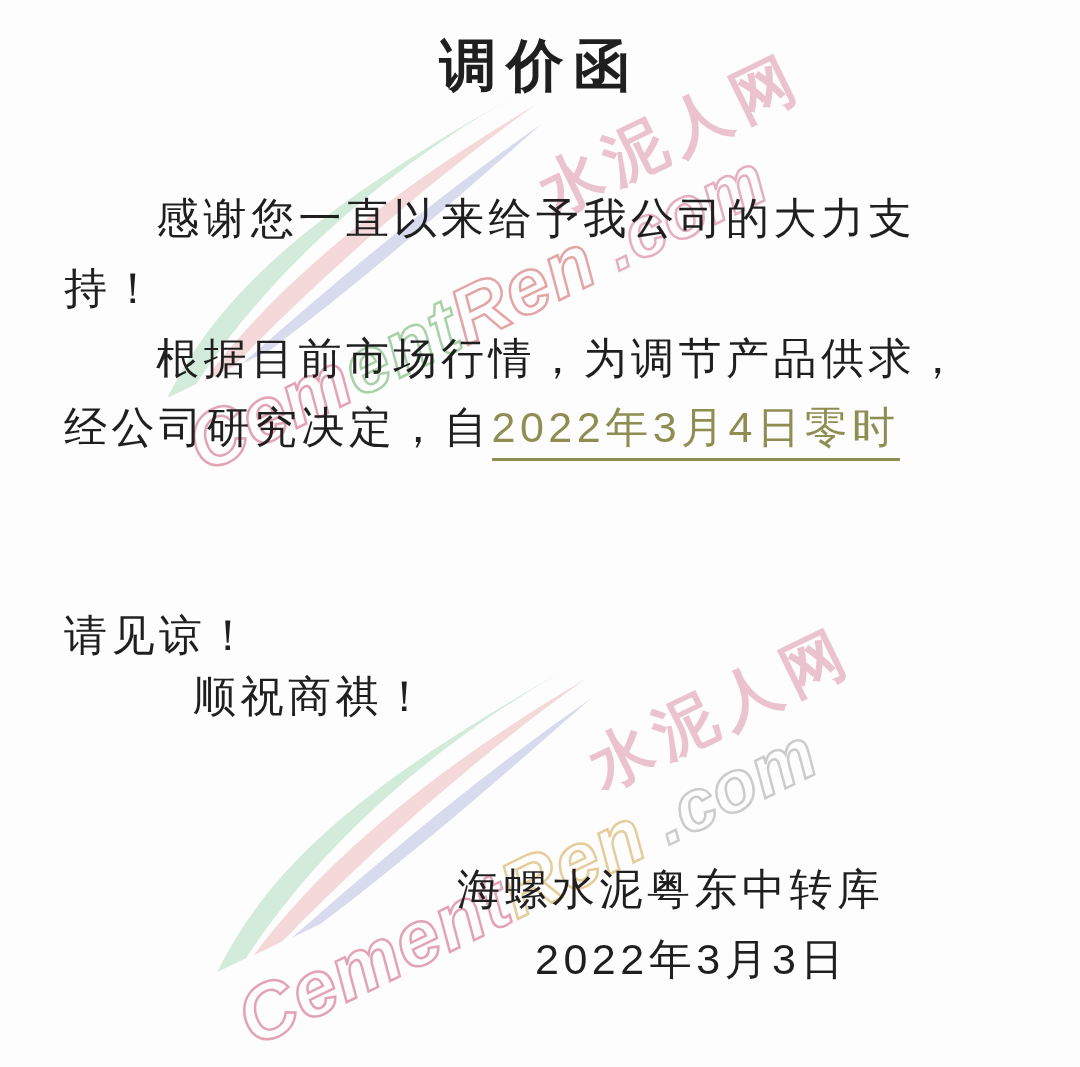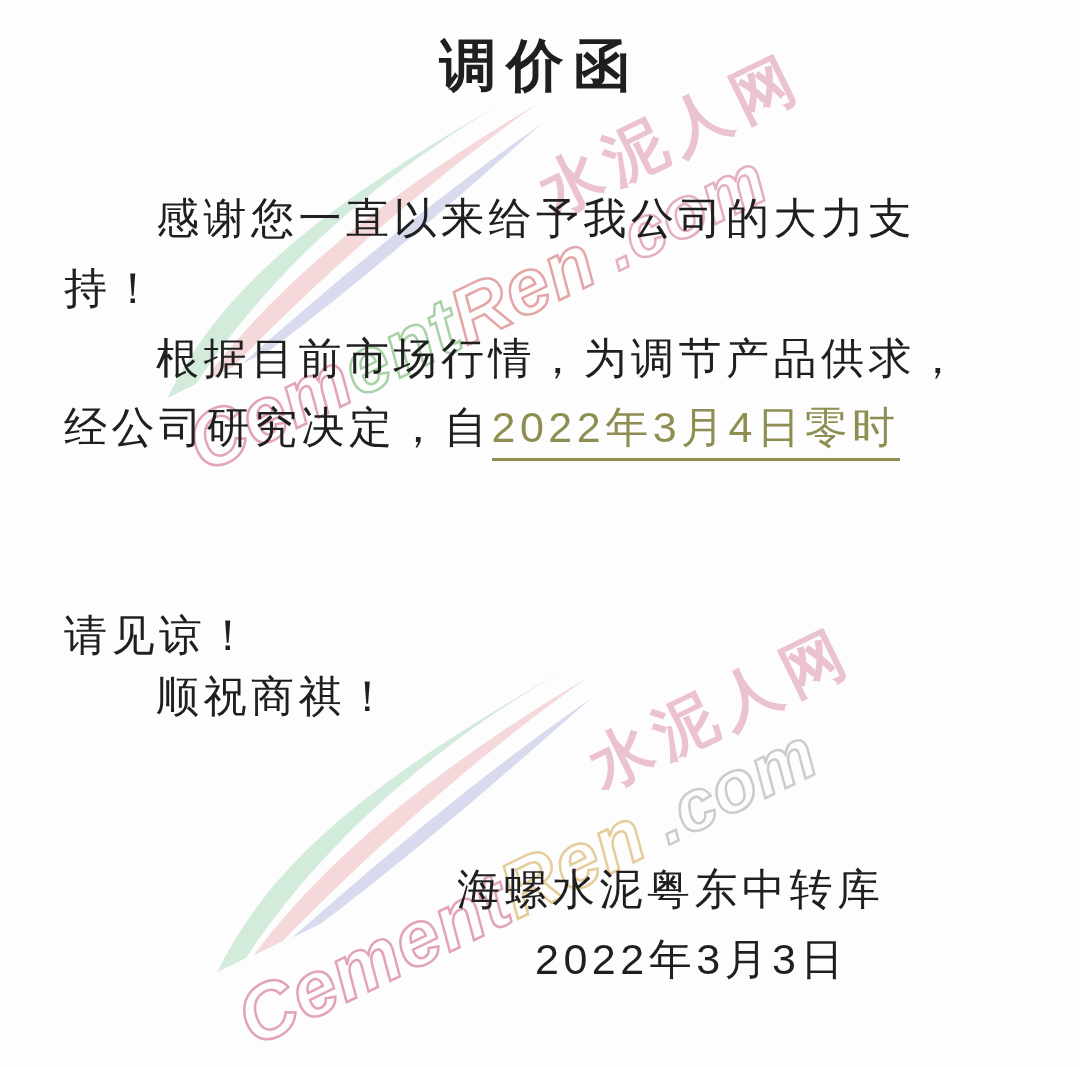--- a/index.html
+++ b/index.html
@@ -20,21 +20,21 @@
   }
   .indent{left:156px;}
   .l1{top:118px;}
   .l2{top:190px;}
   .l3{top:260px;}
   .l4{top:330px;}
   .l5{top:399px;}
   .l6{top:468px;}
   .l7{top:538px;}
   .l8{top:607px;}
-  .l9{top:668px;}
+  .l9{top:668px;margin-left:37px;}
   .sig-company{top:861px;left:457px;}
   .sig-date{top:931px;left:535px;}
   .date-hl{
     color:var(--date_highlight,#8e8e52);
     border-bottom:3px solid var(--date_highlight,#8e8e52);
     padding-bottom:7px;
   }
   .red-ul{
     border-bottom:3px solid var(--price_underline,#d2382a);
     padding-bottom:9px;

